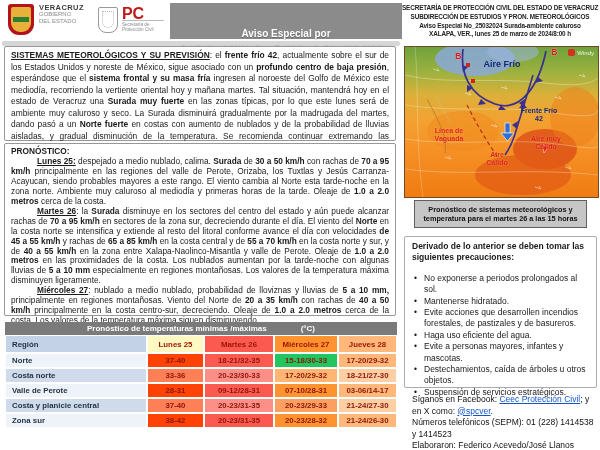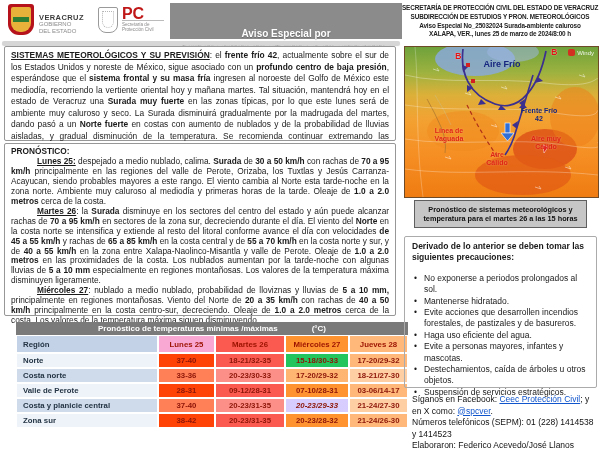--- a/index.html
+++ b/index.html
@@ -34,21 +34,21 @@
   .txtbox{position:absolute;left:4px;width:392px;border:1.4px solid #979797;border-radius:2px;
           background:#fff;box-sizing:border-box;padding:3px 6px;text-align:justify;}
   #box-sistemas{top:46px;height:95px;font-size:8.4px;line-height:11.55px;}
   #box-pronostico{top:143px;height:173px;font-size:8.3px;line-height:9.95px;}
   #box-pronostico .title{font-weight:bold;}
   #box-pronostico p{margin:0;text-indent:26px;}
   .seg-b{font-weight:bold;}
   .seg-u{text-decoration:underline;}
 
   
-  #temp-table{position:absolute;left:16px;top:322px;width:392px;}
+  #temp-table{position:absolute;left:5px;top:322px;width:392px;}
   #tt-titlebar{height:13px;background:#7a7a7a;color:#fff;font-size:8px;font-weight:bold;
                display:flex;align-items:center;justify-content:center;gap:34px;}
   .t-row{display:grid;grid-template-columns:142px 57px 70px 64px 59px;}
   .t-cell{border:0.5px solid #fff;box-sizing:border-box;display:flex;align-items:center;font-size:7.8px;}
   .t-head .t-cell{height:18px;font-weight:bold;}
   .t-body .t-cell{height:15px;}
   .c-region{padding-left:6px;justify-content:flex-start;font-weight:bold;color:#253545;}
   .c-day{justify-content:center;color:#8c1508;font-weight:bold;}
   .t-head .c-day{color:#9b1200;}
   .t-head .c-region{background:#c3d2e7;}
@@ -88,21 +88,21 @@
   #footer-box{position:absolute;left:412px;top:394px;width:182px;font-size:8.5px;line-height:11.6px;color:#111;}
   .link{color:#1155cc;text-decoration:underline;cursor:pointer;}
 </style>
 </head>
 <body>
 
 <div id="page">
 
   <div id="hdr">
     <div class="logos">
-      <div style="display:flex;align-items:flex-end;gap:5px;">
+      <div style="display:flex;align-items:flex-start;gap:5px;">
         <div class="ver-shield">
           <div class="inner"></div>
             <div class="stripe"></div>
         </div>
         <div class="ver-txt">
           <div class="t1">VERACRUZ</div>
           <div class="t2">GOBIERNO</div>
           <div class="t2">DEL ESTADO</div>
         </div>
       </div>
@@ -139,21 +139,21 @@
   </div>
 
   <div id="temp-table">
     <div id="tt-titlebar">
       <span>Pronóstico de temperaturas  mínimas /máximas</span>
       <span>(°C)</span>
     </div>
     <div class="t-head" id="tt-head">
         <div class="t-row">
           <div class="t-cell c-region">Región</div>
-          <div class="t-cell c-day" style="background: #f9a8d4;">Lunes 25</div>
+          <div class="t-cell c-day" style="background: #fef9c3;">Lunes 25</div>
           <div class="t-cell c-day" style="background: rgb(251, 90, 80);">Martes 26</div>
           <div class="t-cell c-day" style="background: rgb(255, 147, 48);">Miércoles 27</div>
           <div class="t-cell c-day" style="background: rgb(255, 184, 121);">Jueves 28</div>
         </div>
       </div>
     <div class="t-body" id="tt-body">
         <div class="t-row">
           <div class="t-cell c-region">Norte</div>
           <div class="t-cell c-day" style="background-color: rgb(255, 67, 6);">37-40</div>
           <div class="t-cell c-day" style="background-color: rgb(251, 90, 80);">18-21/32-35</div>
@@ -171,21 +171,21 @@
           <div class="t-cell c-region">Valle de Perote</div>
           <div class="t-cell c-day" style="background-color: rgb(255, 67, 6);">28-31</div>
           <div class="t-cell c-day" style="background-color: rgb(251, 90, 80);">09-12/28-31</div>
           <div class="t-cell c-day" style="background-color: rgb(255, 147, 48);">07-10/28-31</div>
           <div class="t-cell c-day" style="background-color: rgb(255, 184, 121);">03-06/14-17</div>
         </div>
         <div class="t-row">
           <div class="t-cell c-region">Costa y planicie central</div>
           <div class="t-cell c-day" style="background-color: rgb(255, 67, 6);">37-40</div>
           <div class="t-cell c-day" style="background-color: rgb(251, 90, 80);">20-23/31-35</div>
-          <div class="t-cell c-day" style="background-color: #c4b5fd; font-style: italic;">20-23/29-33</div>
+          <div class="t-cell c-day" style="background-color: #f97316;">20-23/29-33</div>
           <div class="t-cell c-day" style="background-color: rgb(255, 184, 121);">21-24/27-30</div>
         </div>
         <div class="t-row">
           <div class="t-cell c-region">Zona sur</div>
           <div class="t-cell c-day" style="background-color: rgb(255, 67, 6);">38-42</div>
           <div class="t-cell c-day" style="background-color: rgb(251, 90, 80);">20-23/31-35</div>
           <div class="t-cell c-day" style="background-color: rgb(255, 147, 48);">20-23/28-32</div>
           <div class="t-cell c-day" style="background-color: rgb(255, 184, 121);">21-24/26-30</div>
         </div>
       </div>

